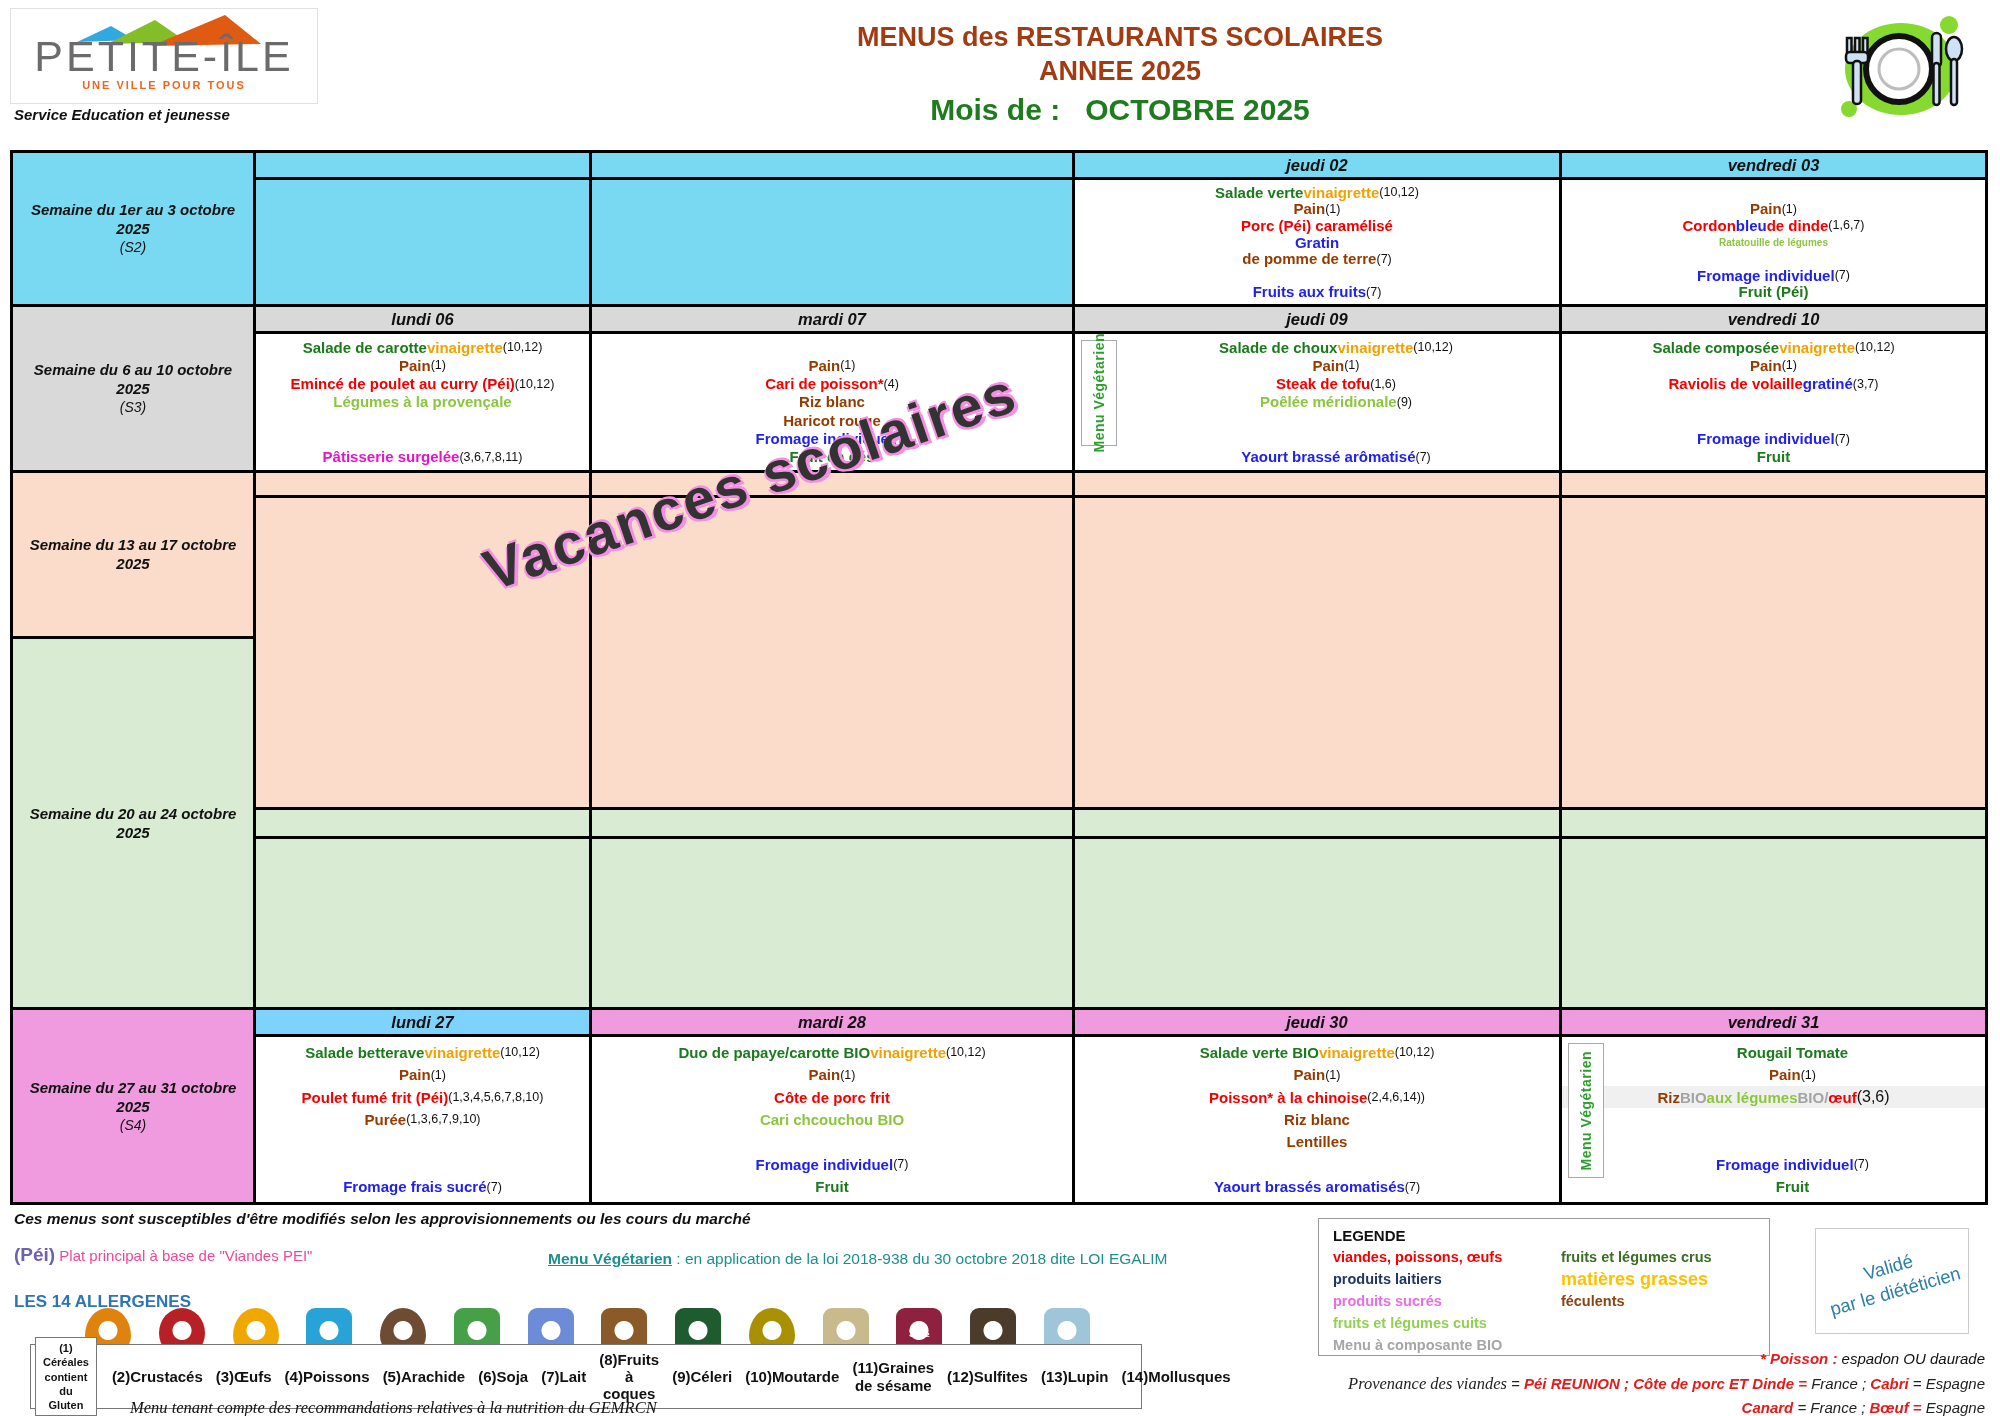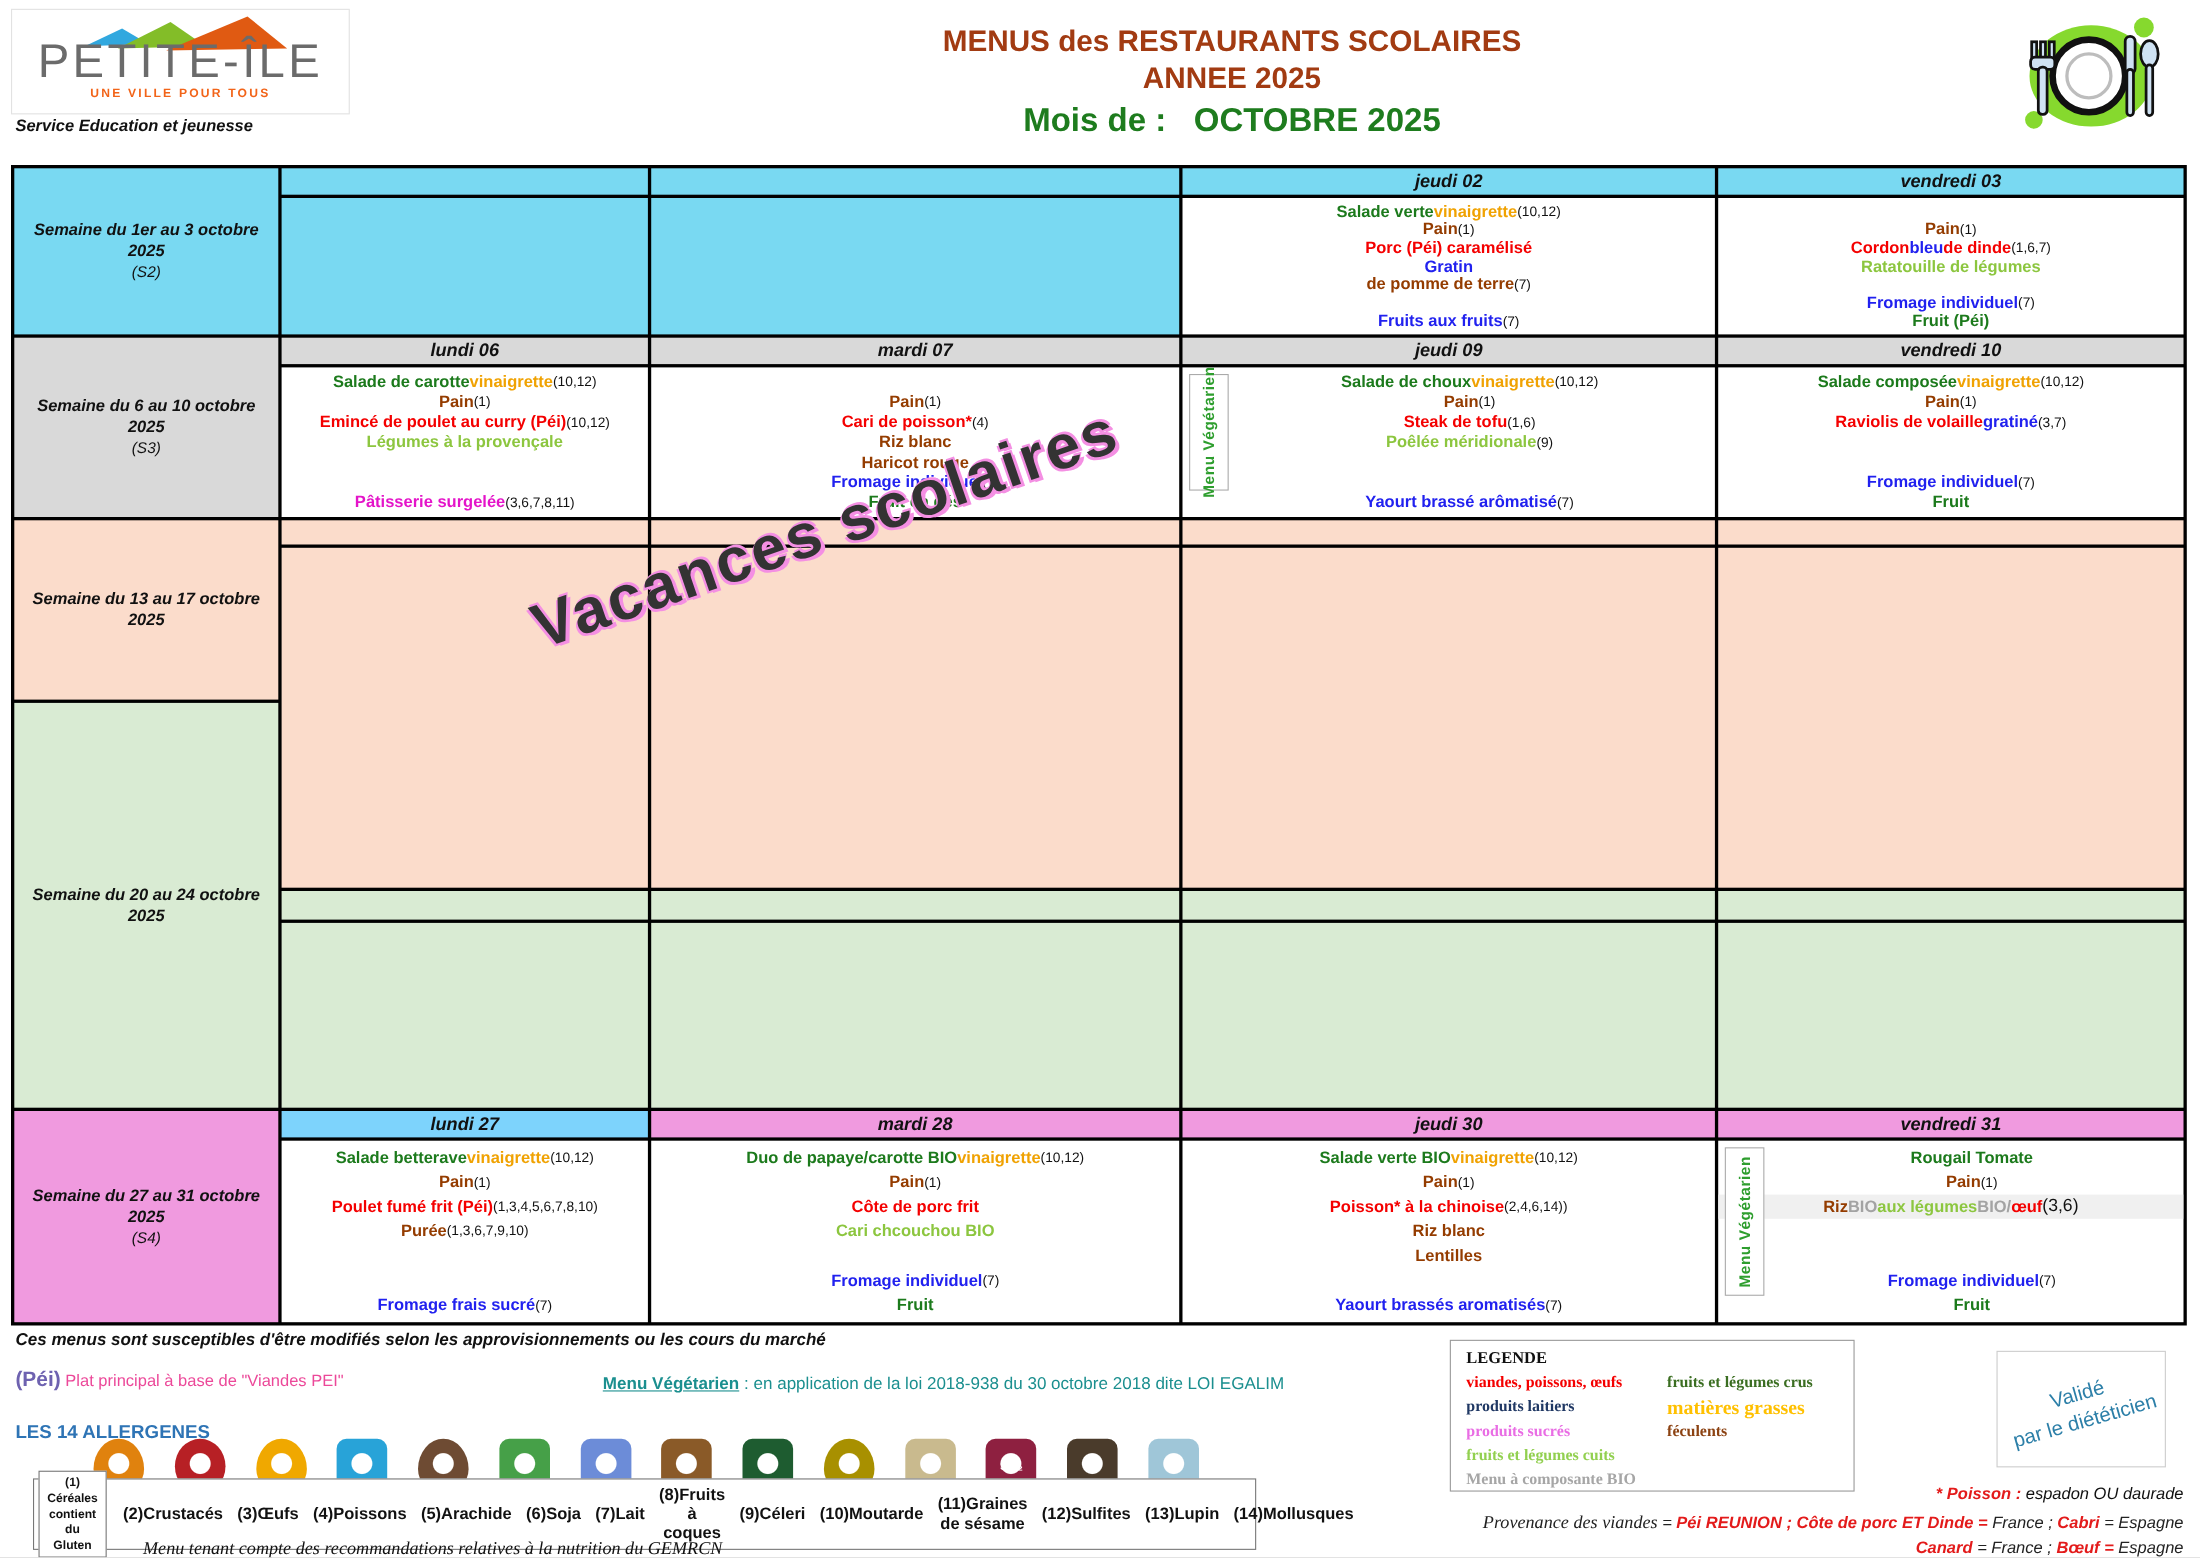--- a/index.html
+++ b/index.html
@@ -59,22 +59,22 @@
   .a-icon.square{border-radius:9px;}
   .a-icon span{color:#fff;font-size:11px;font-weight:bold;}
   #allergen-box{position:absolute;left:30px;top:1344px;width:1112px;min-height:50px;background:#fff;
                 border:1.5px solid #777;display:flex;align-items:center;gap:13px;padding:2px 10px 2px 4px;
                 font-weight:bold;font-size:15px;box-sizing:border-box;}
   .a-first{border:1.5px solid #777;background:#fff;padding:3px 7px;font-size:11px;text-align:center;
            line-height:1.3;margin:-10px 2px -10px 0;}
   .a-label{text-align:center;line-height:1.15;}
   .gemrcn-line{position:absolute;left:130px;top:1398px;font-family:"Liberation Serif",serif;
                font-style:italic;font-size:16.5px;}
-  #legend-box{position:absolute;left:1318px;top:1218px;width:368px;height:138px;border:1px solid #999;
-              background:#fff;padding:8px 14px;box-sizing:border-box;font-family:Liberation Serif, serif;}
+  #legend-box{position:absolute;left:1318px;top:1218px;width:452px;height:138px;border:1px solid #999;
+              background:#fff;padding:8px 14px;box-sizing:border-box;}
   .legend-title{font-weight:bold;font-size:15px;margin-bottom:2px;}
   .legend-cols{display:flex;}
   .legend-col1{width:54%;}
   .legend-col2{width:46%;}
   .legend-item{font-weight:bold;font-size:14.5px;line-height:22px;white-space:nowrap;}
   .legend-item.big{font-size:18px;}
   #valide-box{position:absolute;left:1815px;top:1228px;width:152px;height:104px;background:#fff;
               border:1px solid #ccc;}
   .valide-inner{transform:rotate(-16deg);color:#2C7FA8;font-size:18.5px;text-align:center;
                 line-height:1.35;margin-top:26px;}
@@ -175,21 +175,21 @@
           <span style="color: rgb(148, 60, 0); font-weight: 700; font-size: 15px;">Pain </span>
           <span style="color: rgb(17, 17, 17); font-weight: 400; font-size: 12.5px;">(1)</span>
         </div>
         <div class="menu-line">
           <span style="color: rgb(244, 0, 0); font-weight: 700; font-size: 15px;">Cordon </span>
           <span style="color: rgb(33, 33, 239); font-weight: 700; font-size: 15px;">bleu </span>
           <span style="color: rgb(244, 0, 0); font-weight: 700; font-size: 15px;">de dinde </span>
           <span style="color: rgb(17, 17, 17); font-weight: 400; font-size: 12.5px;">(1,6,7)</span>
         </div>
         <div class="menu-line">
-          <span style="color: rgb(140, 198, 63); font-weight: 700; font-size: 15px;">Ratatouille  de légumes</span>
+          <span style="color: rgb(140, 198, 63); font-weight: 700; font-size: 10px;">Ratatouille  de légumes</span>
         </div>
         <div class="menu-line"></div>
         <div class="menu-line">
           <span style="color: rgb(33, 33, 239); font-weight: 700; font-size: 15px;">Fromage individuel </span>
           <span style="color: rgb(17, 17, 17); font-weight: 400; font-size: 12.5px;">(7)</span>
         </div>
         <div class="menu-line">
           <span style="color: rgb(28, 122, 28); font-weight: 700; font-size: 15px;">Fruit (Péi)</span>
         </div>
       </div>

